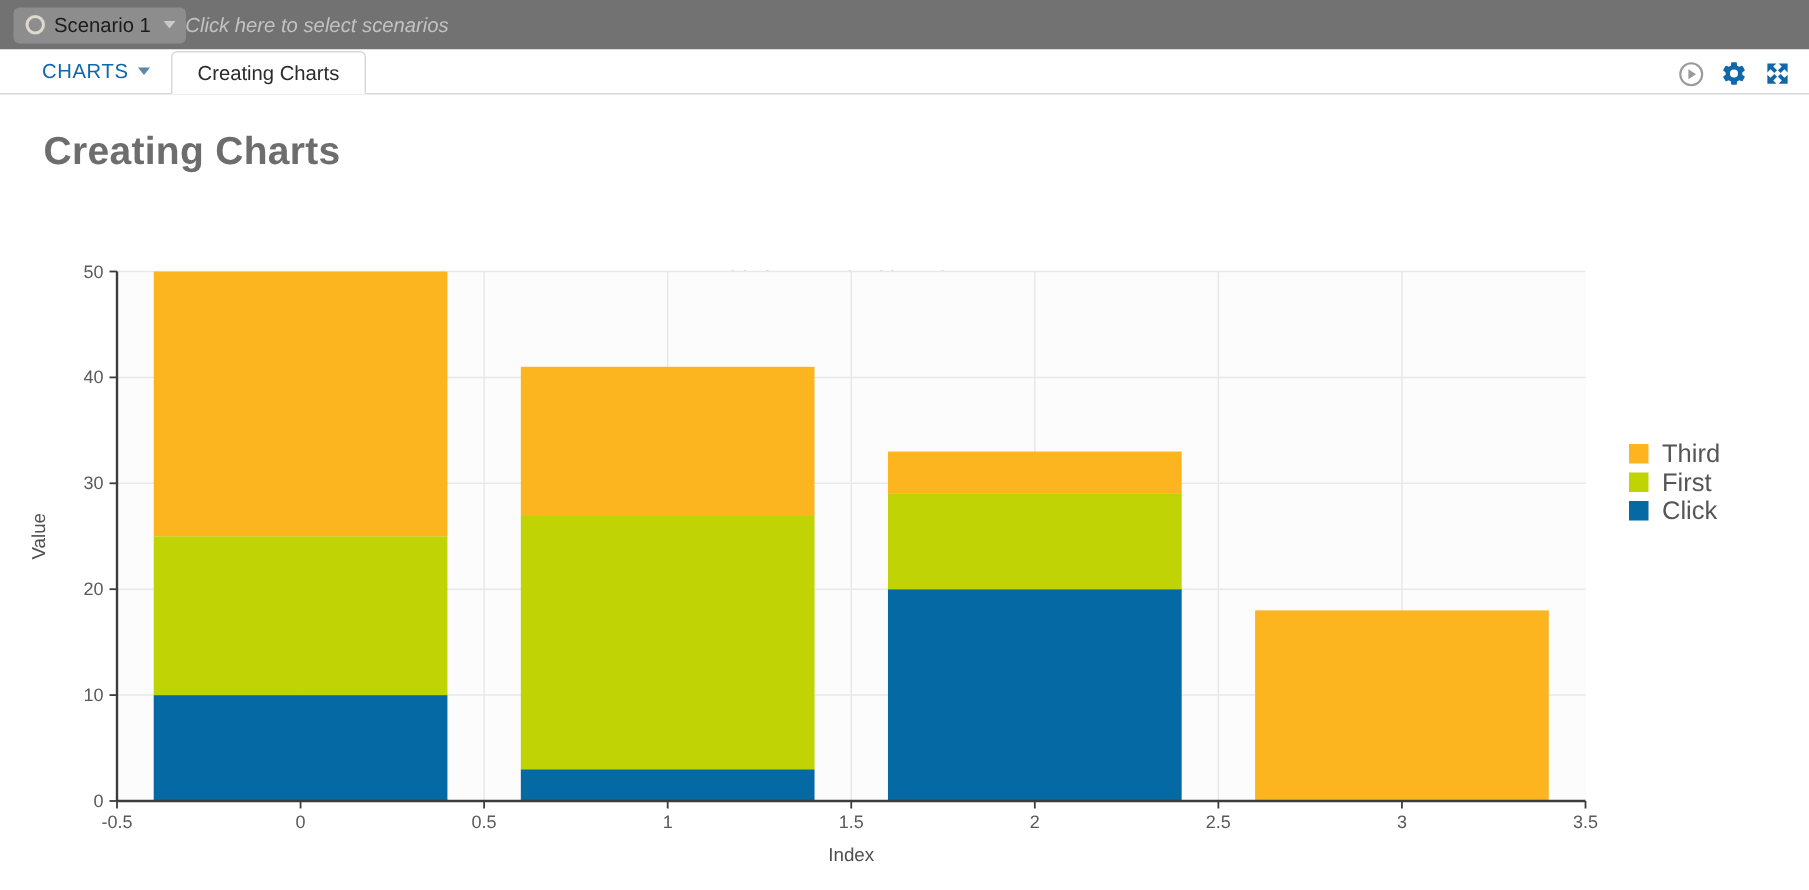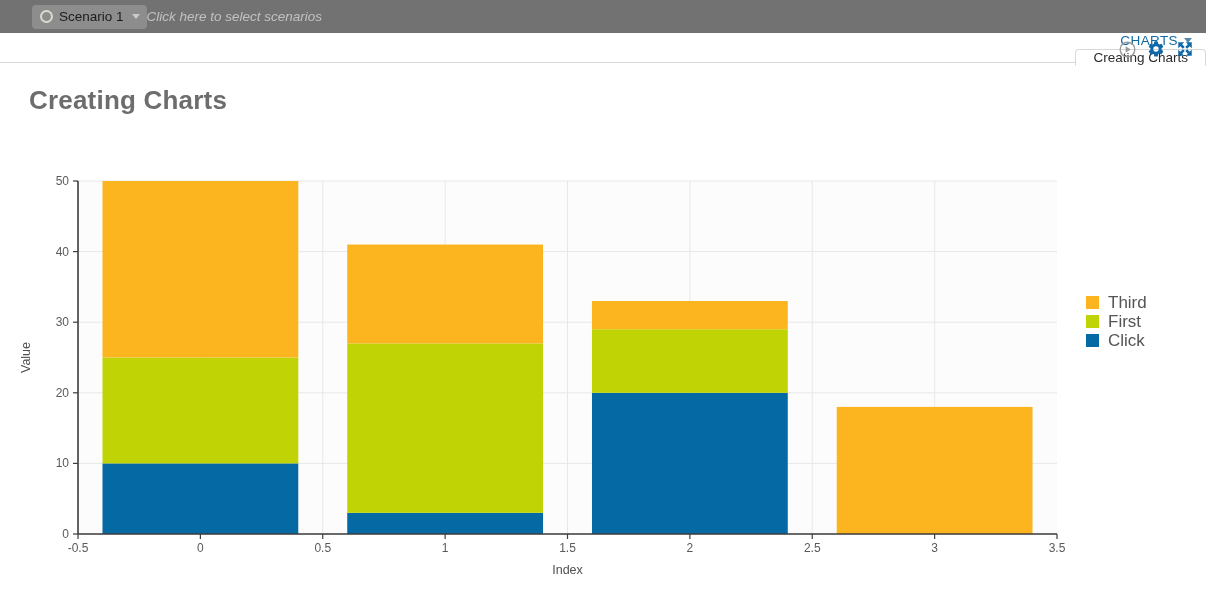--- a/index.html
+++ b/index.html
@@ -10,21 +10,21 @@
     font-family: "Liberation Sans", sans-serif;
     overflow: hidden;
   }
 
   
   #scenario-bar {
     height: 33px;
     background: #727272;
     display: flex;
     align-items: center;
-    padding-left: 32px;
+    padding-left: 9px;
     position: relative;
   }
   .scenario-pill {
     display: flex;
     align-items: center;
     background: #8d8d8d;
     border-radius: 4px;
     height: 24px;
     padding: 0 7px 0 8px;
     gap: 6px;
@@ -59,21 +59,20 @@
 
   
   #tab-bar {
     height: 30px;
     background: #ffffff;
     border-bottom: 1px solid #d8d8d8;
     display: flex;
     align-items: flex-end;
     padding-left: 22px;
     position: relative;
-    flex-direction: column;
   }
   .menu-tab {
     display: flex;
     align-items: center;
     gap: 6px;
     height: 30px;
     padding: 0 14px 0 6px;
     cursor: pointer;
   }
   .menu-tab-label {

